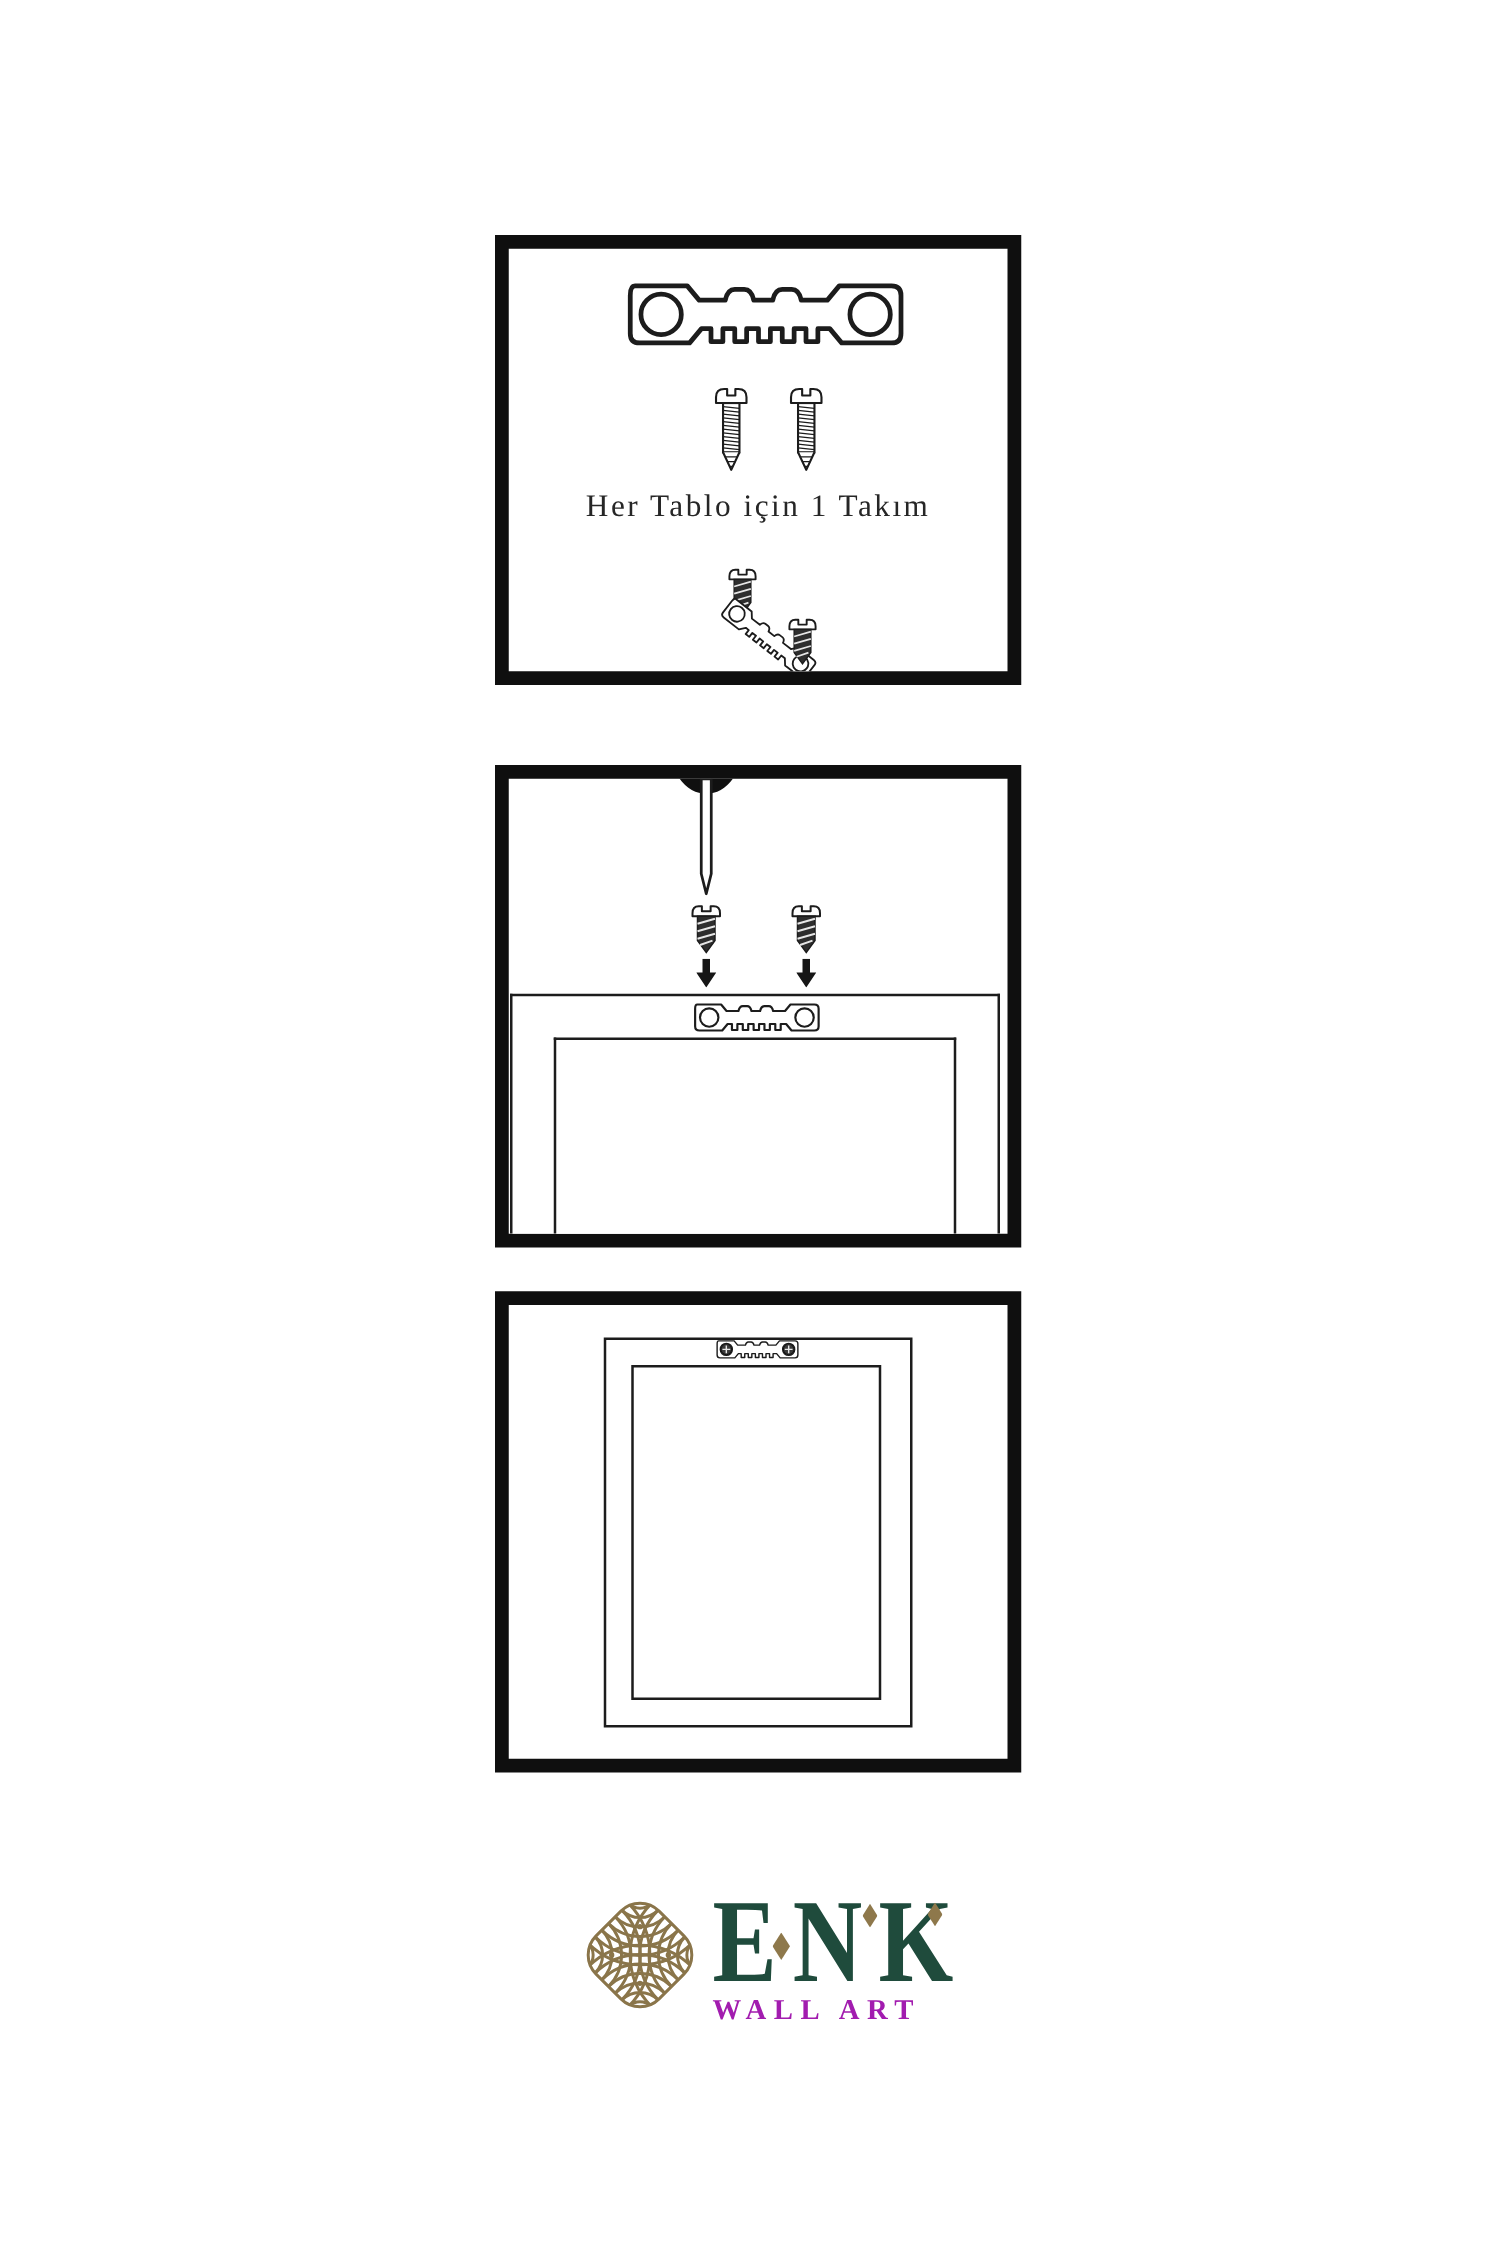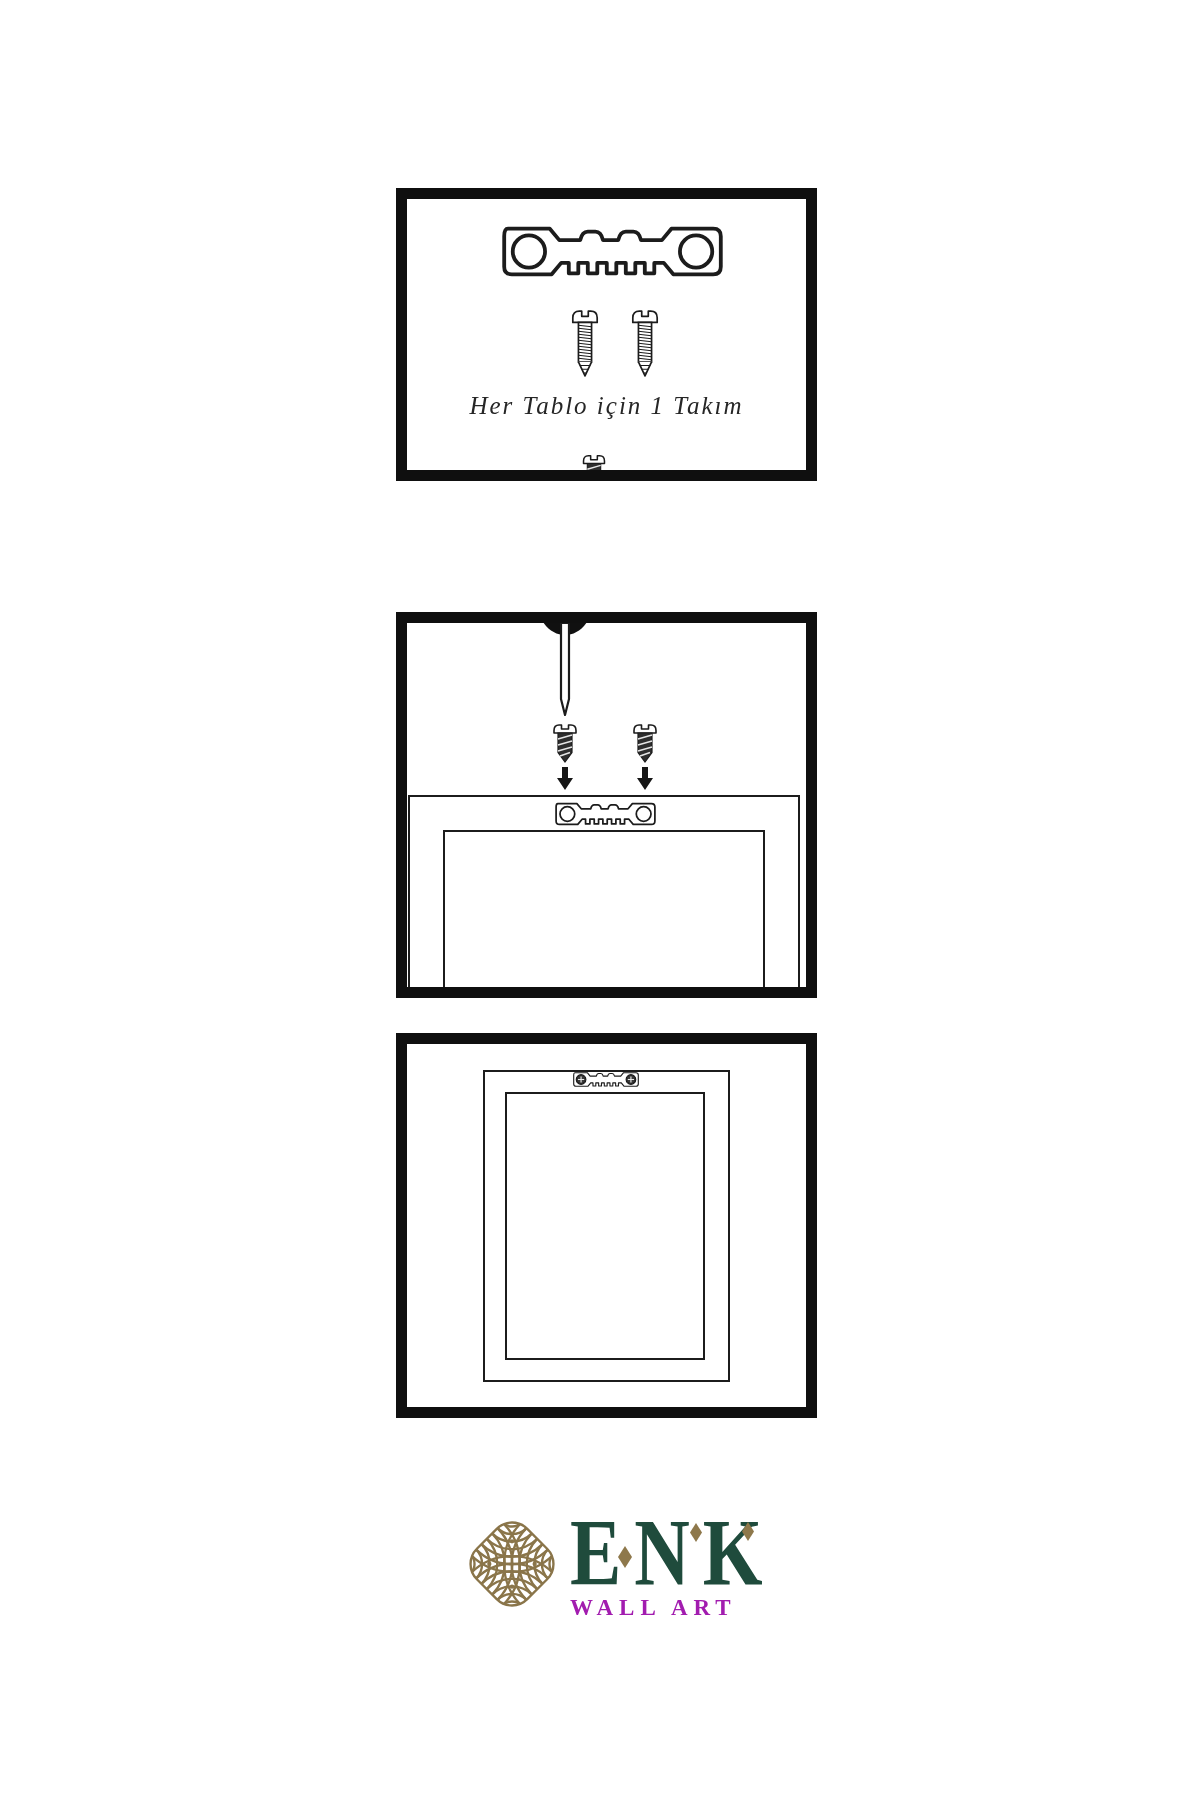--- a/index.html
+++ b/index.html
@@ -1,21 +1,21 @@
 <!DOCTYPE html>
 <html><head>
 <meta charset="utf-8">
 <style>
   html,body{margin:0;padding:0;background:#ffffff;}
   .page{position:relative;width:1200px;height:1800px;background:#ffffff;overflow:hidden;
         font-family:"Liberation Serif", serif;}
   
   .panel{position:absolute;left:396px;width:421px;border:11px solid #0f0f0f;
          background:#ffffff;box-sizing:border-box;overflow:hidden;}
-  #panel-1{top:188px;height:293px;font-style:italic;}
+  #panel-1{top:188px;height:360px;}
   #panel-2{top:612px;height:386px;}
   #panel-3{top:1033px;height:385px;}
   .abs{position:absolute;}
   .caption{position:absolute;left:0;right:0;top:192px;text-align:center;
            font-size:25px;letter-spacing:2px;color:#262626;line-height:30px;}
   .frame-line{position:absolute;border:2px solid #1c1c1c;background:#ffffff;box-sizing:border-box;}
   .no-bottom{border-bottom:none;}
   
   .brand-word{position:absolute;left:570px;top:1506px;font-size:95px;line-height:95px;
               font-weight:bold;color:#1f4b3c;letter-spacing:16px;white-space:nowrap;

